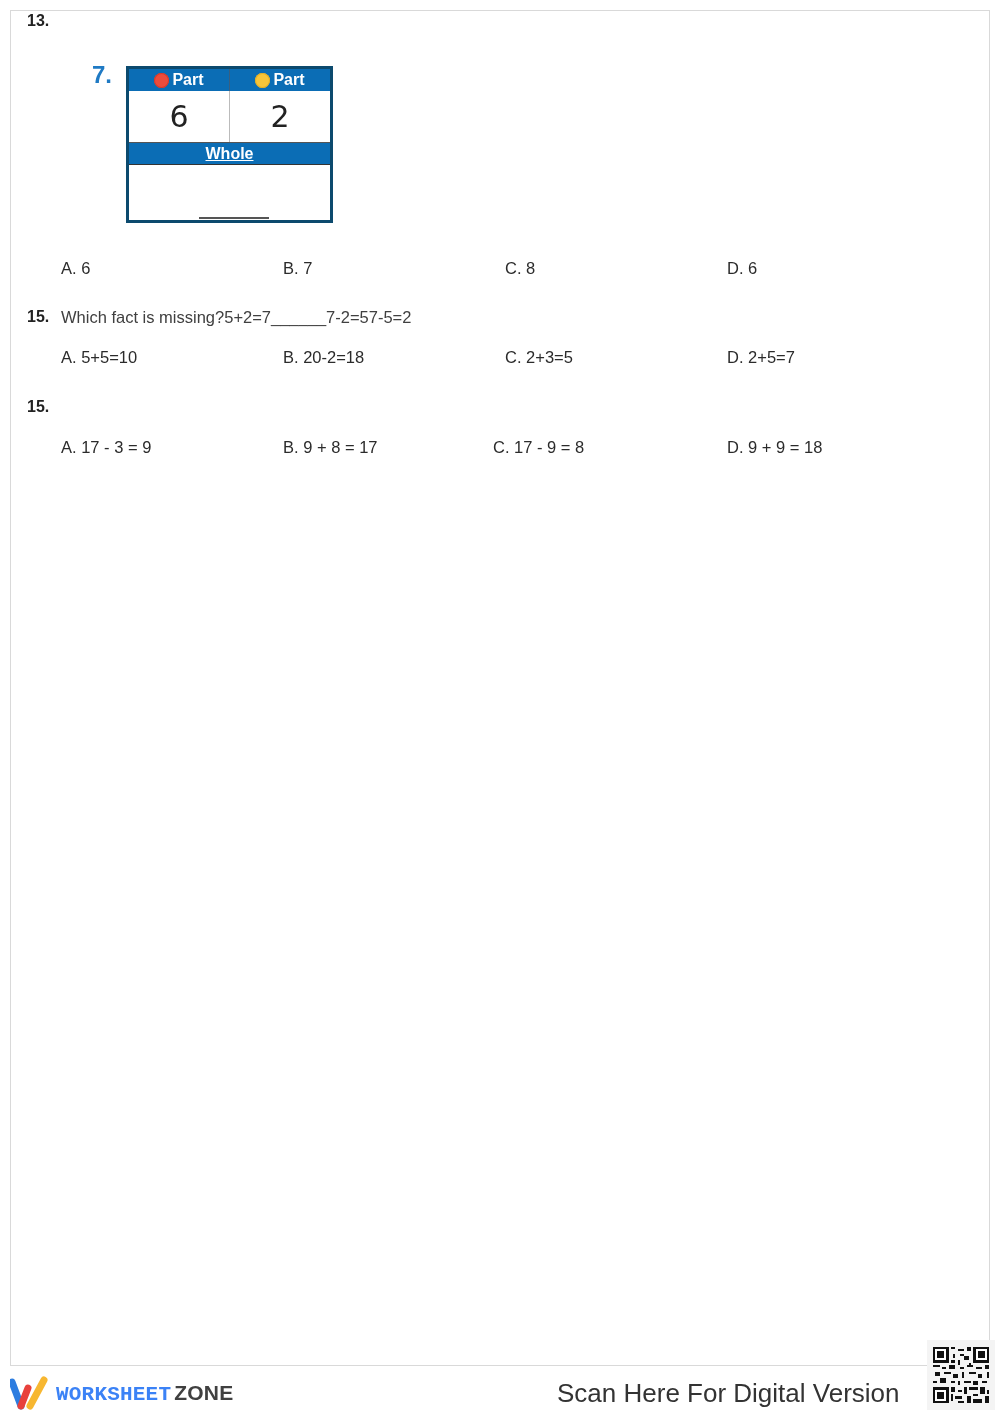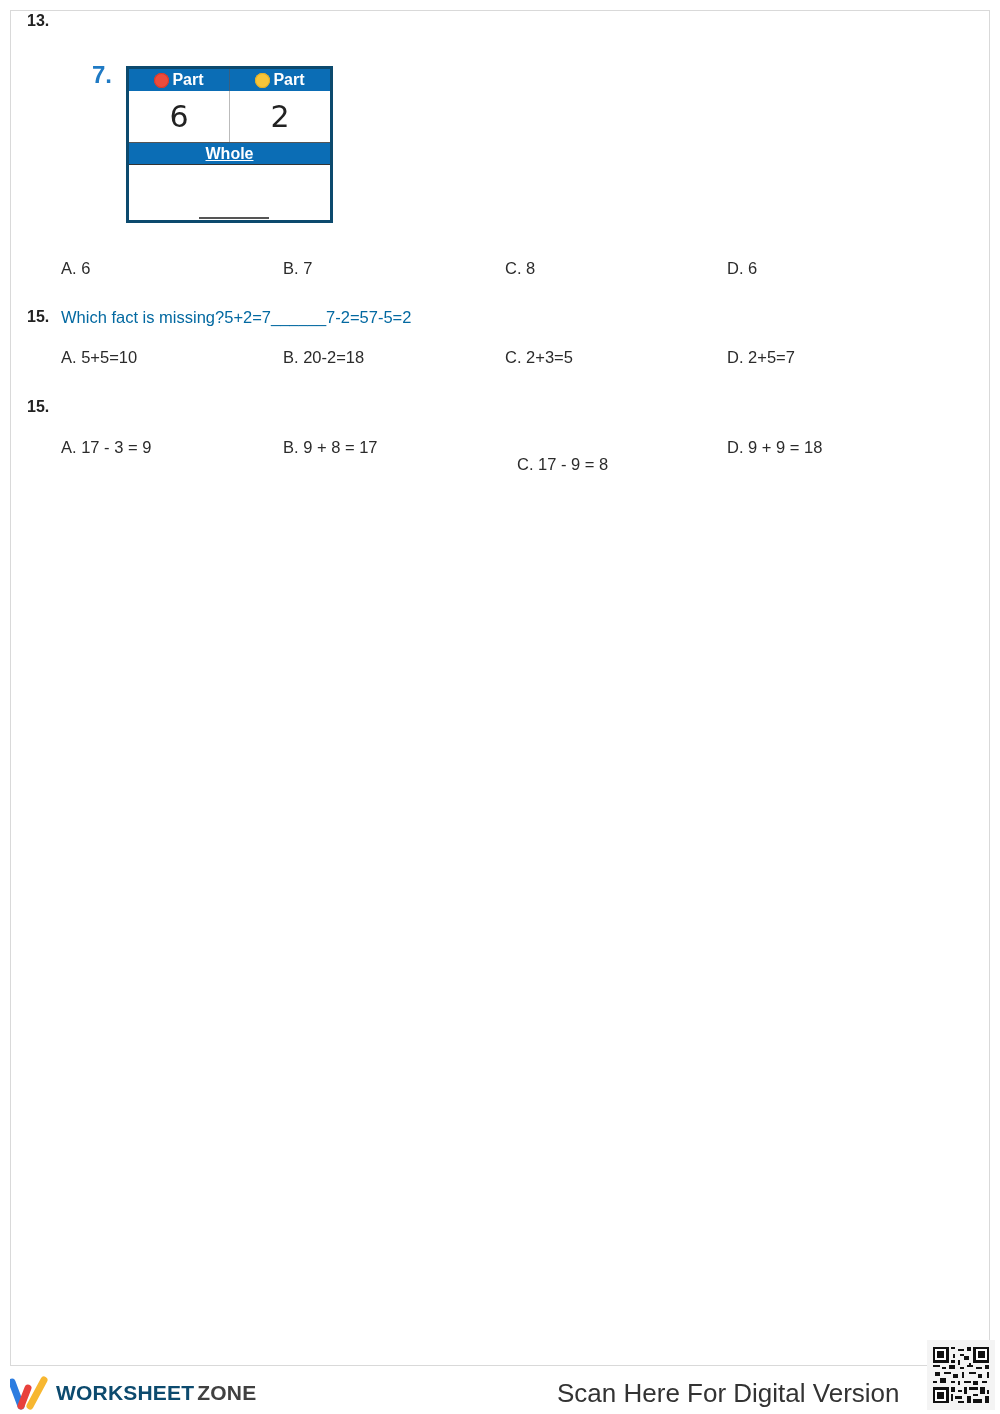--- a/index.html
+++ b/index.html
@@ -26,21 +26,21 @@
     }
     .qnum {
       position: absolute;
       font-weight: bold;
       font-size: 16px;
       color: #222;
     }
     .qtext {
       position: absolute;
       font-size: 16.5px;
-      color: #0369a1;
+      color: #404040;
       white-space: nowrap;
     }
     .opt {
       position: absolute;
       font-size: 16.5px;
       color: #2b2b2b;
       white-space: nowrap;
     }
 
     
@@ -138,21 +138,21 @@
     .logo-mark {
       width: 40px;
       height: 34px;
       margin-right: 6px;
     }
     .logo-text {
       font-weight: bold;
       font-size: 21px;
       letter-spacing: 0.2px;
     }
-    .logo-text .w { color: #0c4a6e; }
+    .logo-text .w { color: #3b82f6; font-family: Liberation Mono, monospace; }
     .logo-text .z { color: #404040; margin-left: 3px; }
     .scan {
       position: absolute;
       left: 557px;
       top: 1378px;
       font-size: 26px;
       color: #333;
       white-space: nowrap;
     }
     .qr {
@@ -205,21 +205,21 @@
 
   <div class="opt" style="left:61px; top:348px;">A. 5+5=10</div>
   <div class="opt" style="left:283px; top:348px;">B. 20-2=18</div>
   <div class="opt" style="left:505px; top:348px;">C. 2+3=5</div>
   <div class="opt" style="left:727px; top:348px;">D. 2+5=7</div>
 
   <div class="qnum" style="left:27px; top:398px;">15.</div>
 
   <div class="opt" style="left:61px; top:438px;">A. 17 - 3 = 9</div>
   <div class="opt" style="left:283px; top:438px;">B. 9 + 8 = 17</div>
-  <div class="opt" style="left:517px; top:438px;margin-top:17px;">C. 17 - 9 = 8</div>
+  <div class="opt" style="left:493px; top:438px;">C. 17 - 9 = 8</div>
   <div class="opt" style="left:727px; top:438px;">D. 9 + 9 = 18</div>
 
   <div class="logo">
     <svg class="logo-mark" viewBox="0 0 40 34">
       <path d="M2 6 L11 30" stroke="#2d7de0" stroke-width="7" stroke-linecap="round" fill="none"></path>
       <path d="M11 30 L18 12" stroke="#e8413c" stroke-width="7" stroke-linecap="round" fill="none"></path>
       <path d="M20 30 L34 4" stroke="#f7b731" stroke-width="7" stroke-linecap="round" fill="none"></path>
     </svg>
     <div class="logo-text">
       <span class="w">WORKSHEET</span><span class="z">ZONE</span>

